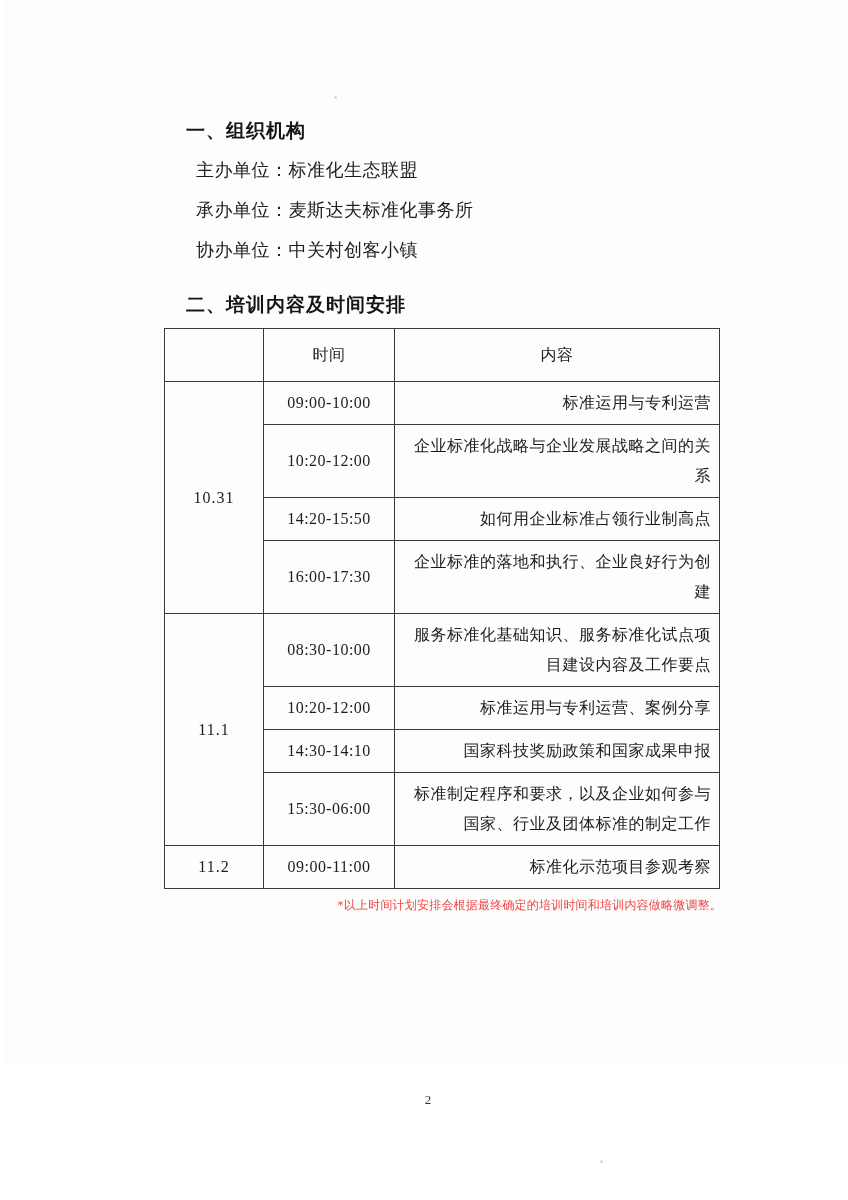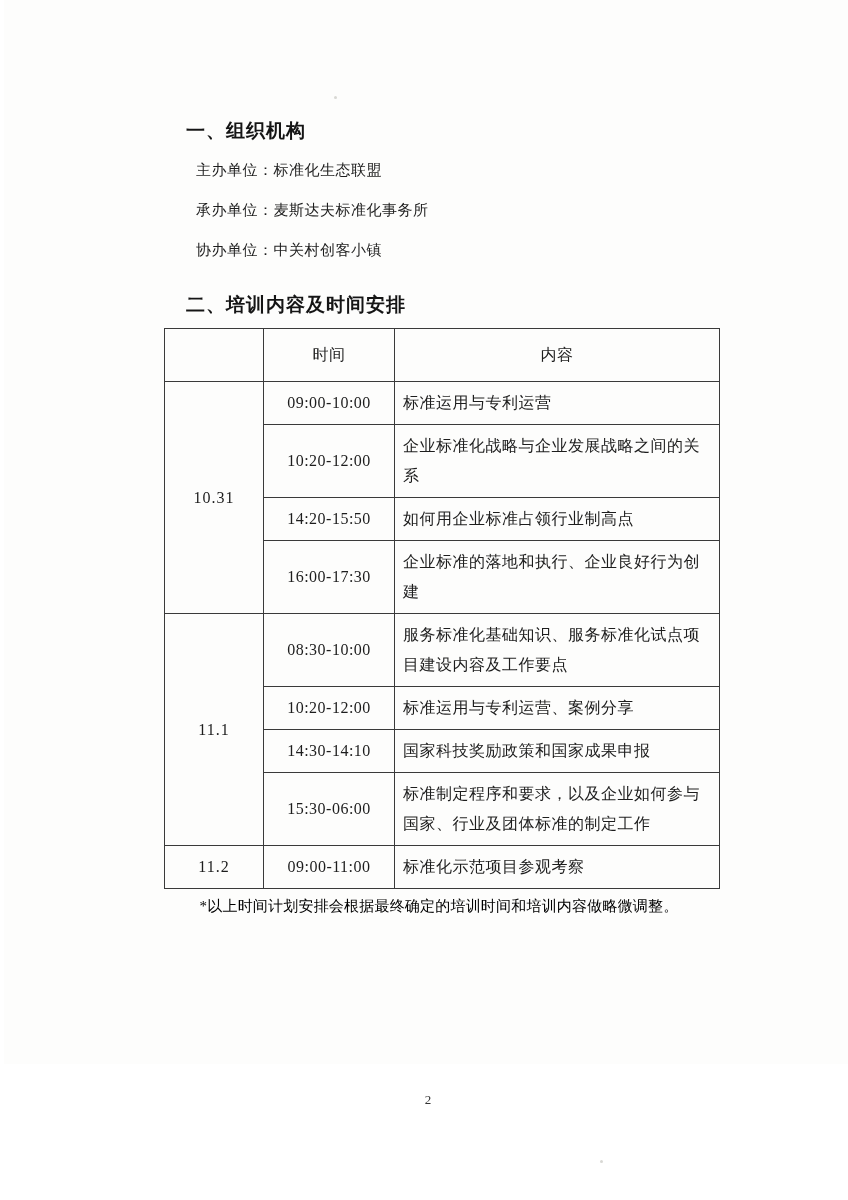--- a/index.html
+++ b/index.html
@@ -35,21 +35,21 @@
     letter-spacing: 1px;
     color: #151515;
     margin: 0 0 6px 0;
     padding-left: 30px;
   }
   .section-heading.second {
     margin-top: 22px;
     margin-bottom: 10px;
   }
   .para {
-    font-size: 15px;
+    font-size: 18px;
     line-height: 40px;
     padding-left: 40px;
     letter-spacing: 0.5px;
     color: #1d1d1d;
     white-space: nowrap;
   }
   table.schedule {
     border-collapse: collapse;
     width: 556px;
     margin-left: 8px;
@@ -70,33 +70,33 @@
     font-family: "Liberation Serif", serif;
     letter-spacing: 1px;
   }
   td.col-time {
     width: 114px;
     text-align: center;
     letter-spacing: 0.5px;
     font-family: "Liberation Serif", serif;
   }
   td.col-content {
-    text-align: left;
+    text-align: right;
     padding-left: 10px;
     letter-spacing: 0.5px;
   }
   td.head {
     text-align: center;
     height: 40px;
   }
   .footnote {
-    font-size: 15px;
-    color: #000000;
+    font-size: 12px;
+    color: #ef4444;
     margin-top: 8px;
-    text-align: center;
+    text-align: right;
     letter-spacing: 0.2px;
   }
   .page-number {
     position: absolute;
     top: 1092px;
     left: 0;
     width: 848px;
     text-align: center;
     font-size: 13px;
     color: #333;

